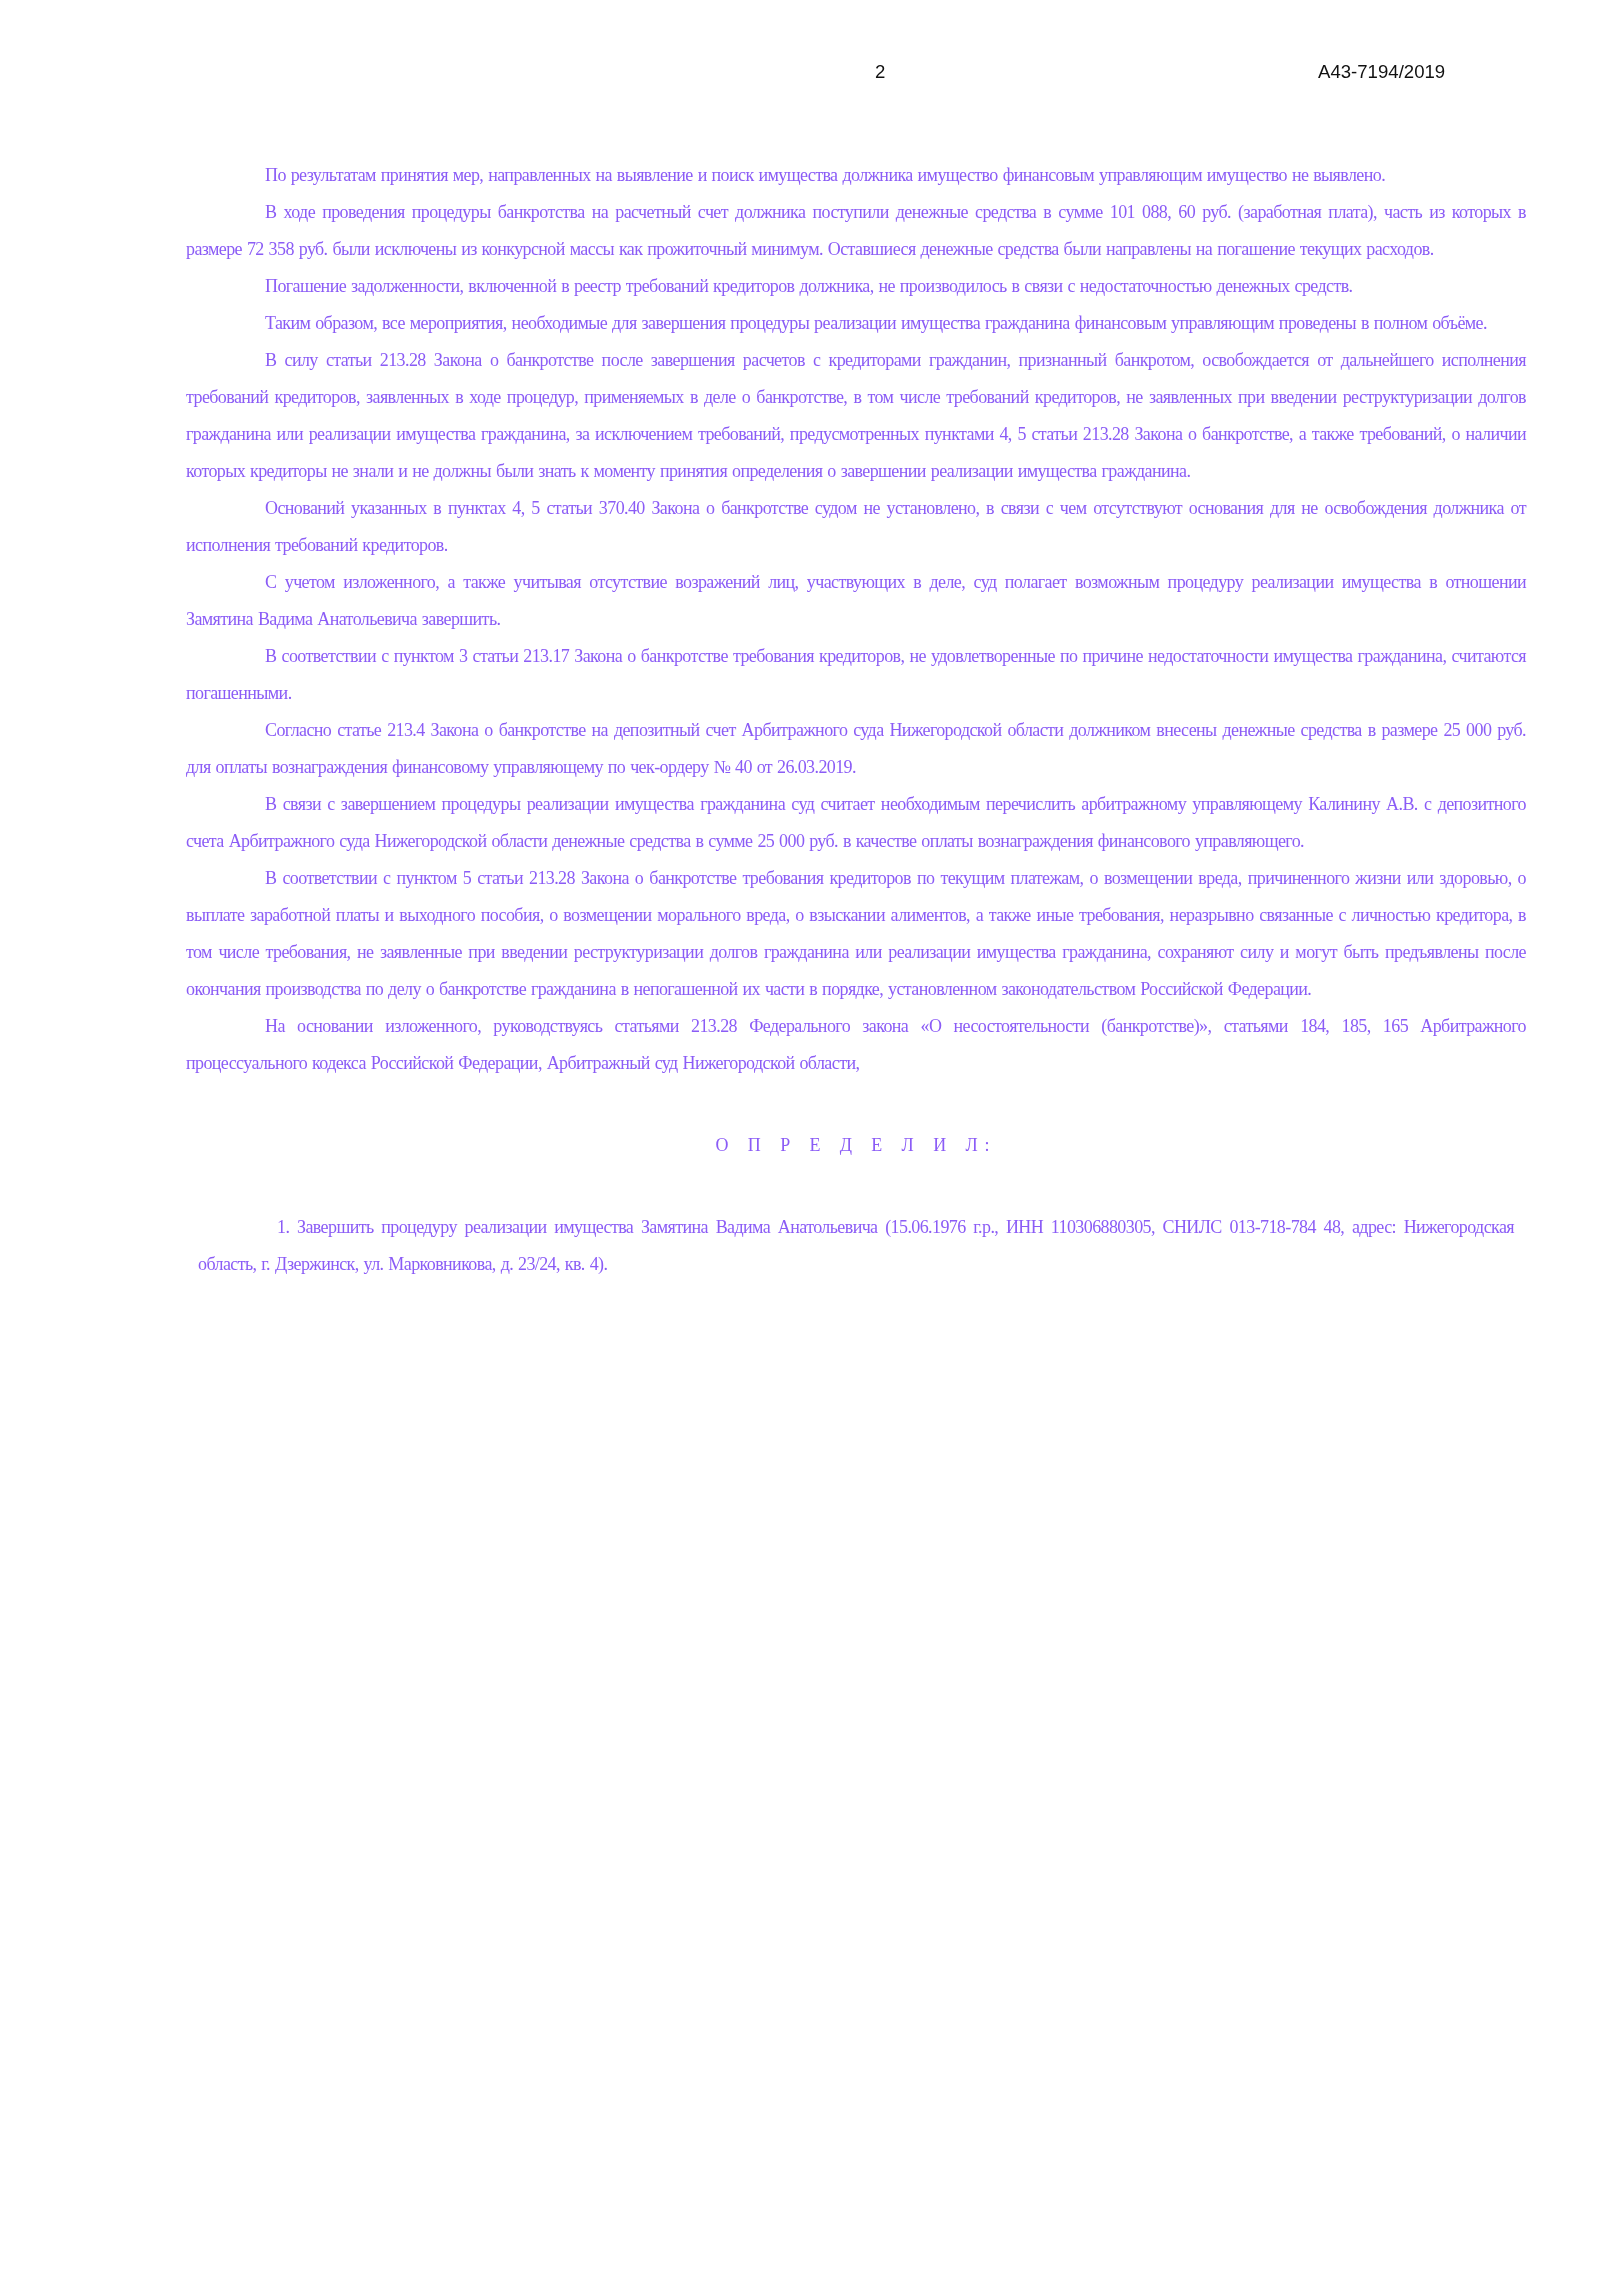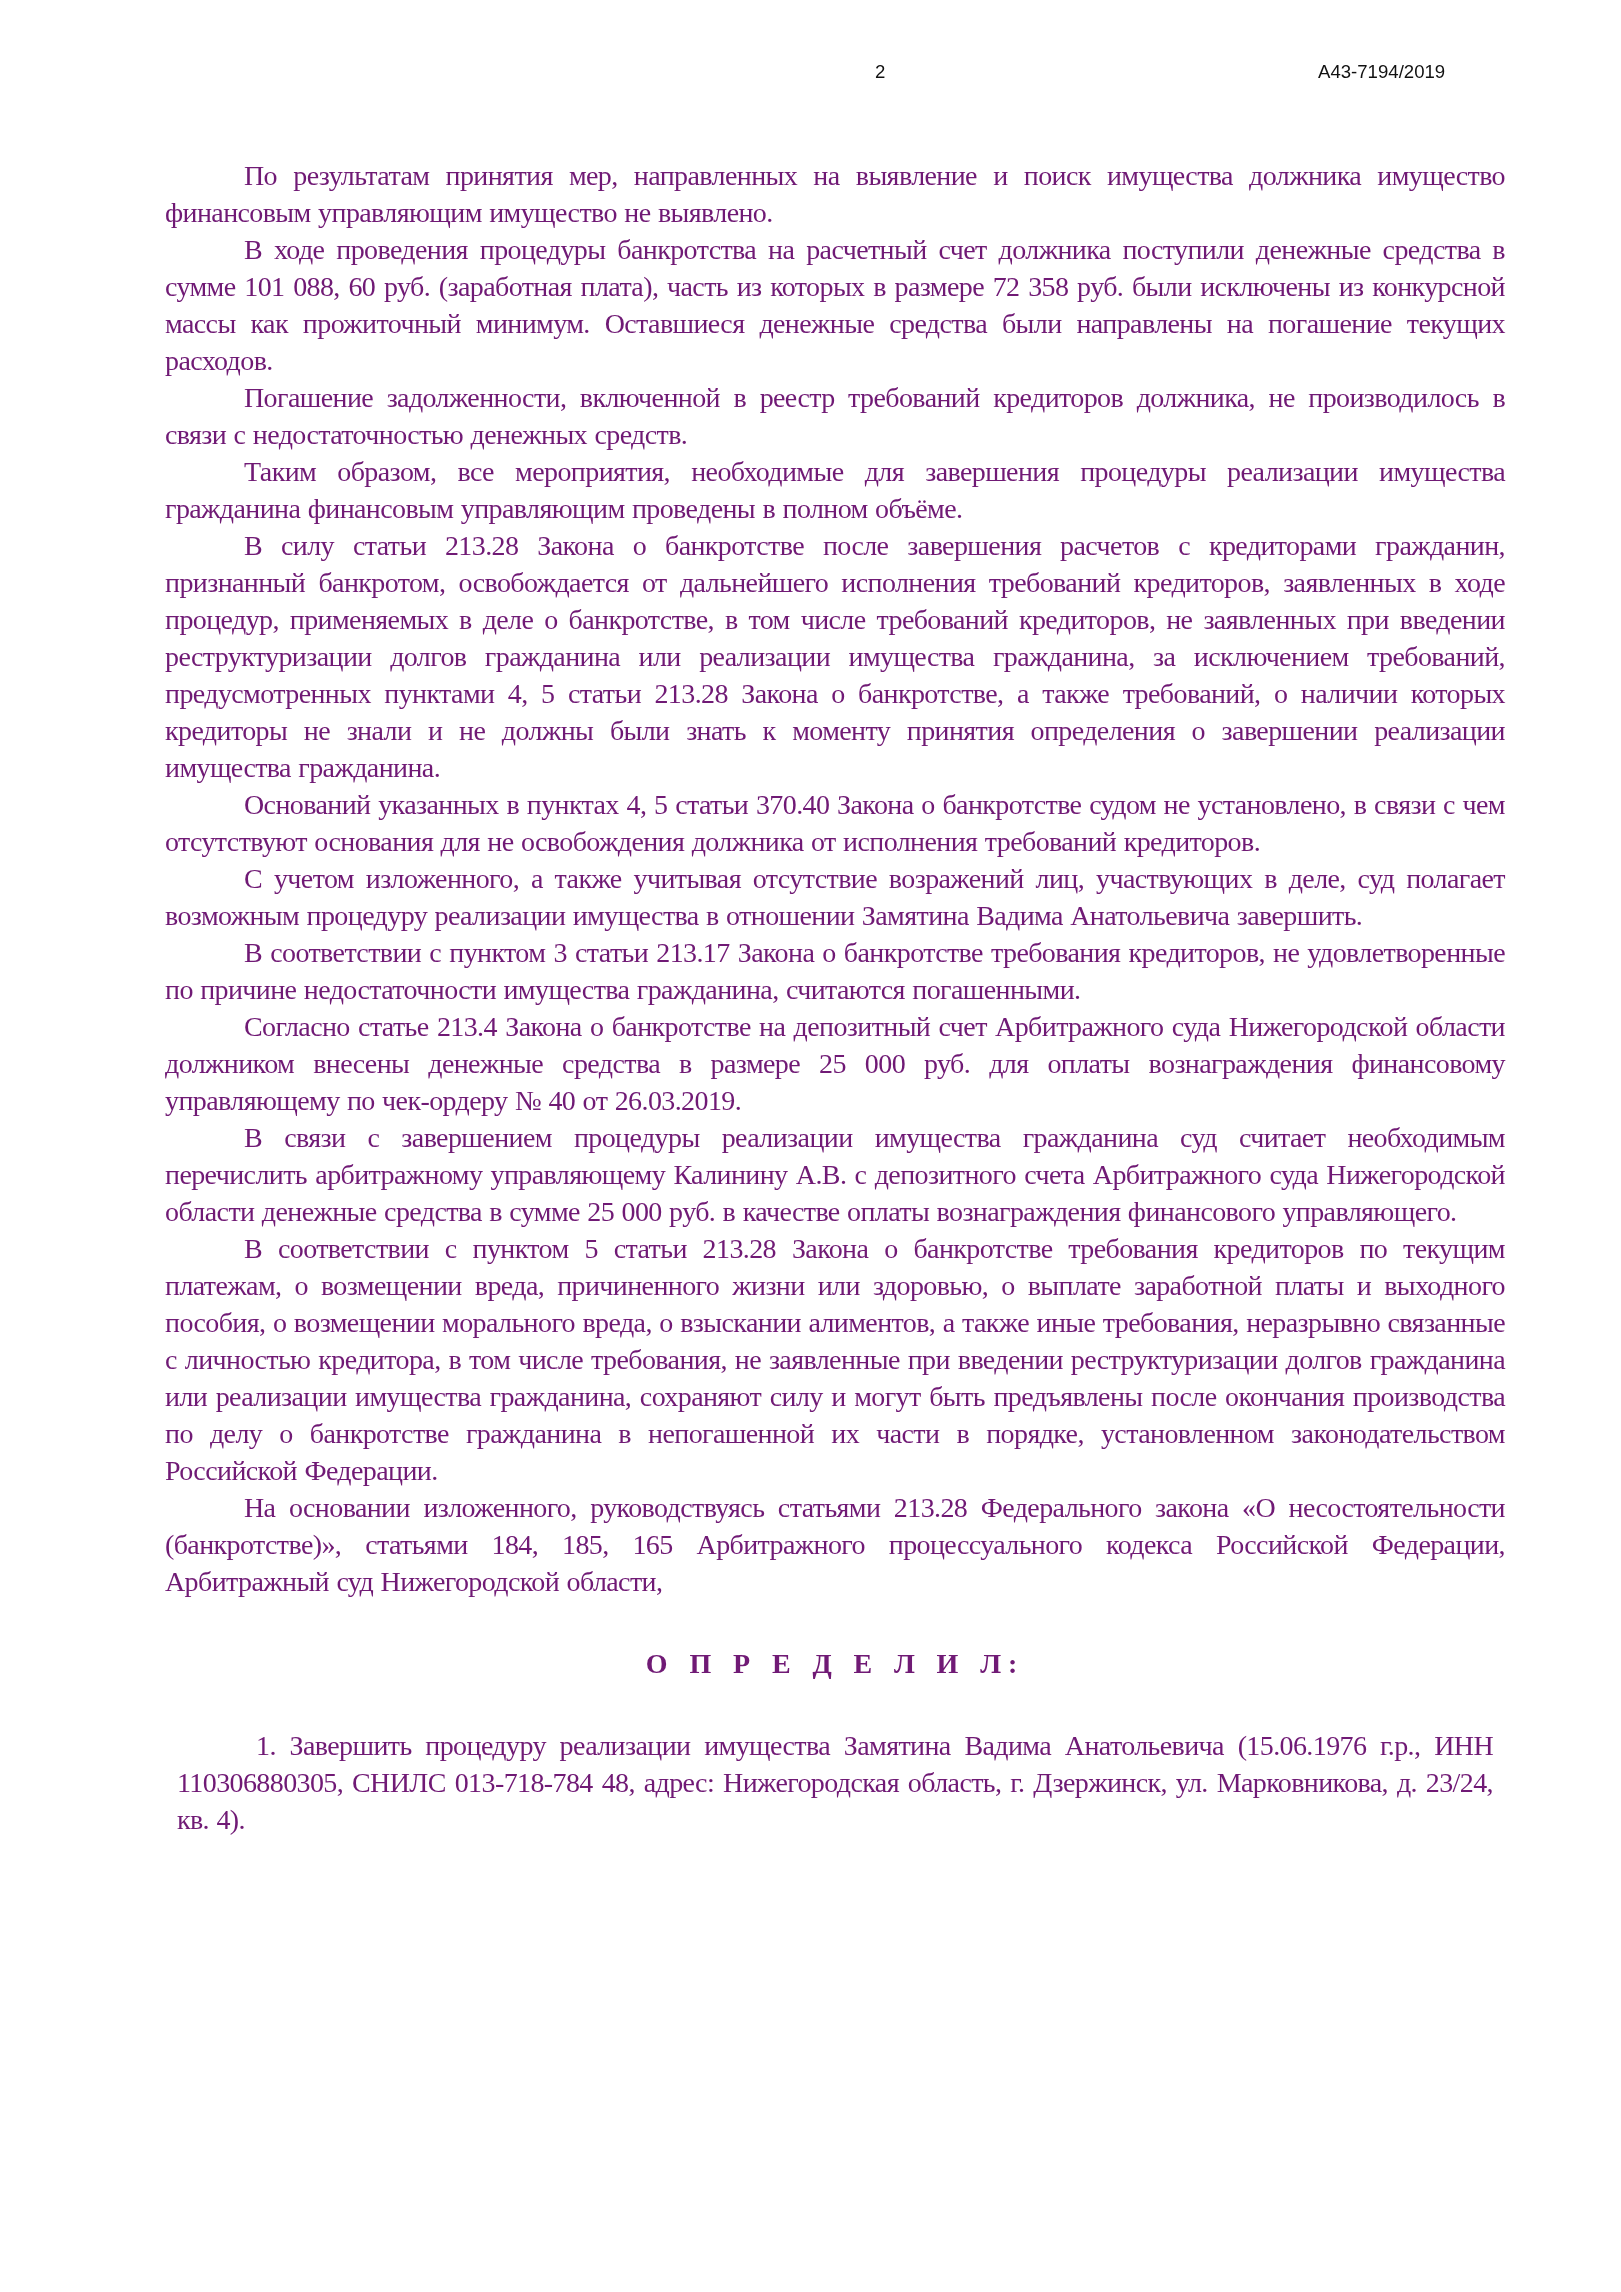--- a/index.html
+++ b/index.html
@@ -2,27 +2,27 @@
 <html><head>
 <meta charset="utf-8">
 <style>
   html, body { margin: 0; padding: 0; background: #ffffff; }
   body { width: 1621px; height: 2293px; position: relative; overflow: hidden; }
   .page { position: absolute; left: 0; top: 0; width: 1621px; height: 2293px; background: #fff; }
   .hdr { position: absolute; top: 61px; font-family: "Liberation Sans", sans-serif; font-size: 18.6px; color: #111; }
   .hdr-page { left: 875px; }
   .hdr-case { left: 1318px; }
   .body-text {
-    position: absolute; left: 165px; top: 157px; width: 1340px;
-    font-family: "Liberation Serif", serif; font-size: 28px; line-height: 37px;
-    color: #701a75; text-align: justify; letter-spacing: -0.6px; word-spacing: 1px;
+    position: absolute; left: 186px; top: 157px; width: 1340px;
+    font-family: "Liberation Serif", serif; font-size: 18px; line-height: 37px;
+    color: #8b5cf6; text-align: justify; letter-spacing: -0.6px; word-spacing: 1px;
   }
   .body-text p { margin: 0; text-indent: 79px; }
   .heading {
-    text-align: center; font-weight: bold; letter-spacing: 6.9px;
+    text-align: center; font-weight: normal; letter-spacing: 6.9px;
     margin: 45px 0 45px 0 !important; text-indent: 0 !important;
   }
   .ruling p { margin: 12px; text-indent: 79px; }
 </style>
 </head>
 <body>
 
 <div class="page">
   <div class="hdr hdr-page">2</div>
   <div class="hdr hdr-case">А43-7194/2019</div>

